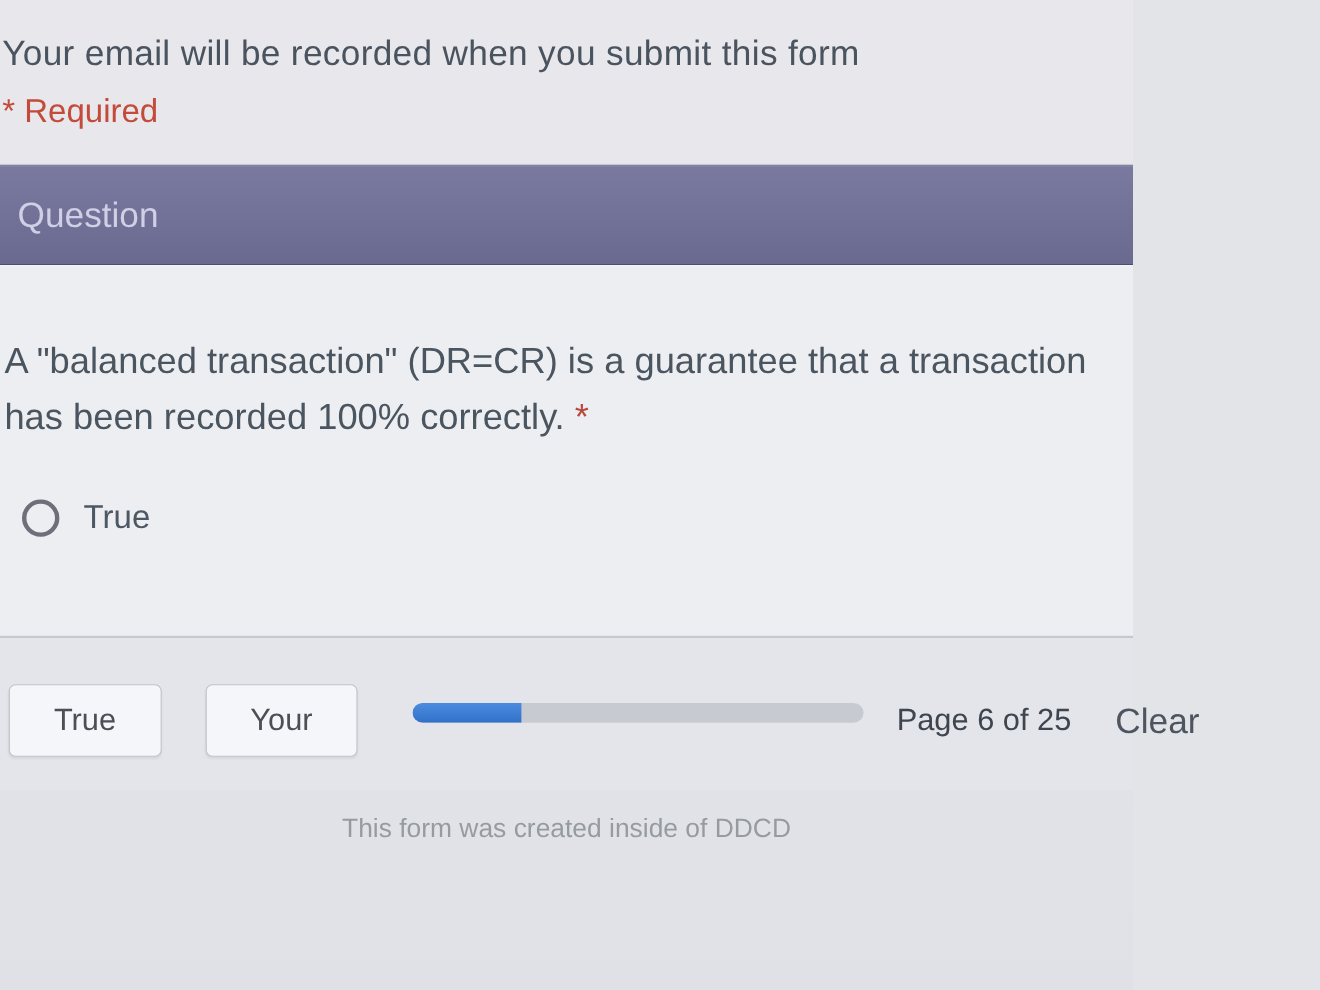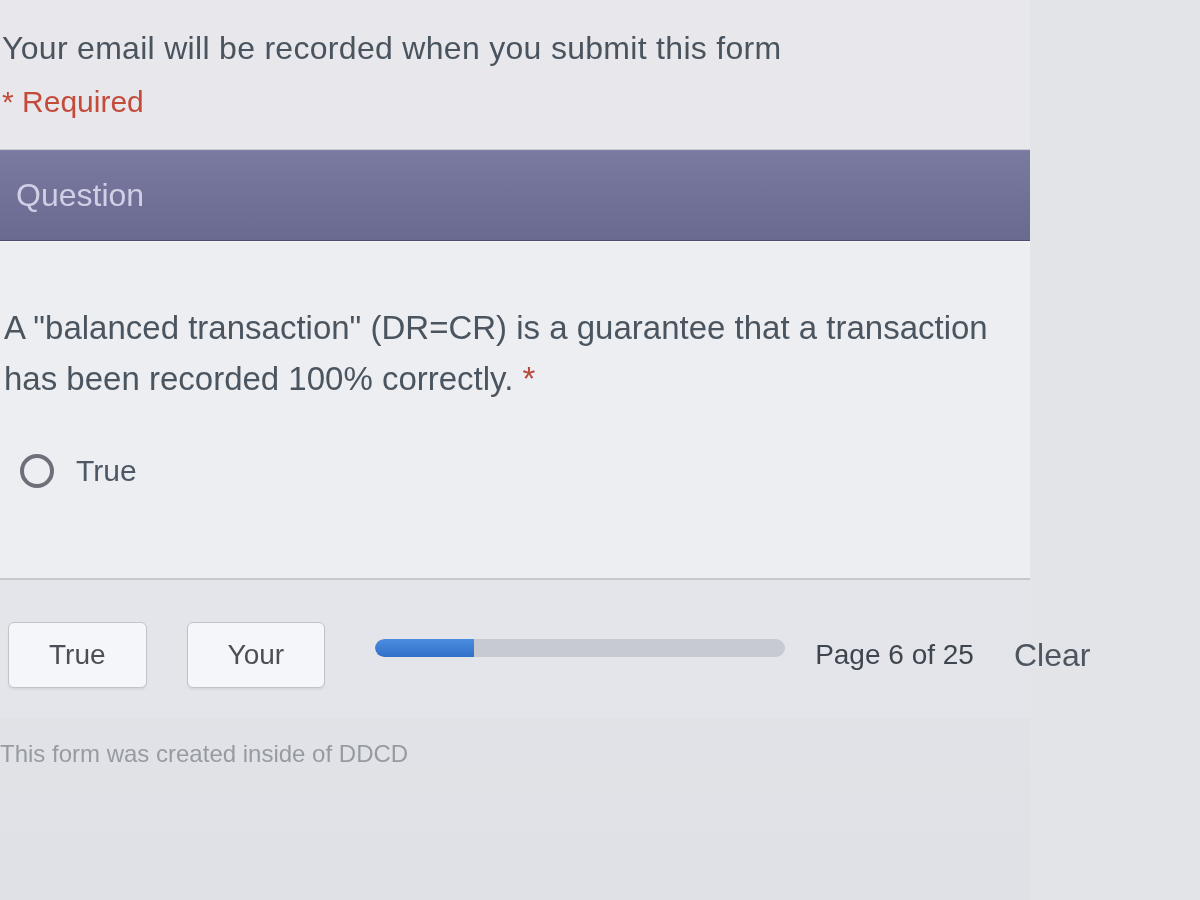--- a/index.html
+++ b/index.html
@@ -147,20 +147,21 @@
   }
   .clear-link {
     margin-left: auto;
     font-size: 32px;
     color: #4d5560;
     padding-right: 0;
     cursor: pointer;
   }
 
   .footer-note {
+    text-align: center;
     font-size: 24px;
     color: #8a8f97;
     padding-top: 22px;
     filter: blur(0.6px);
     opacity: 0.85;
   }
 </style>
 </head>
 <body>
 

